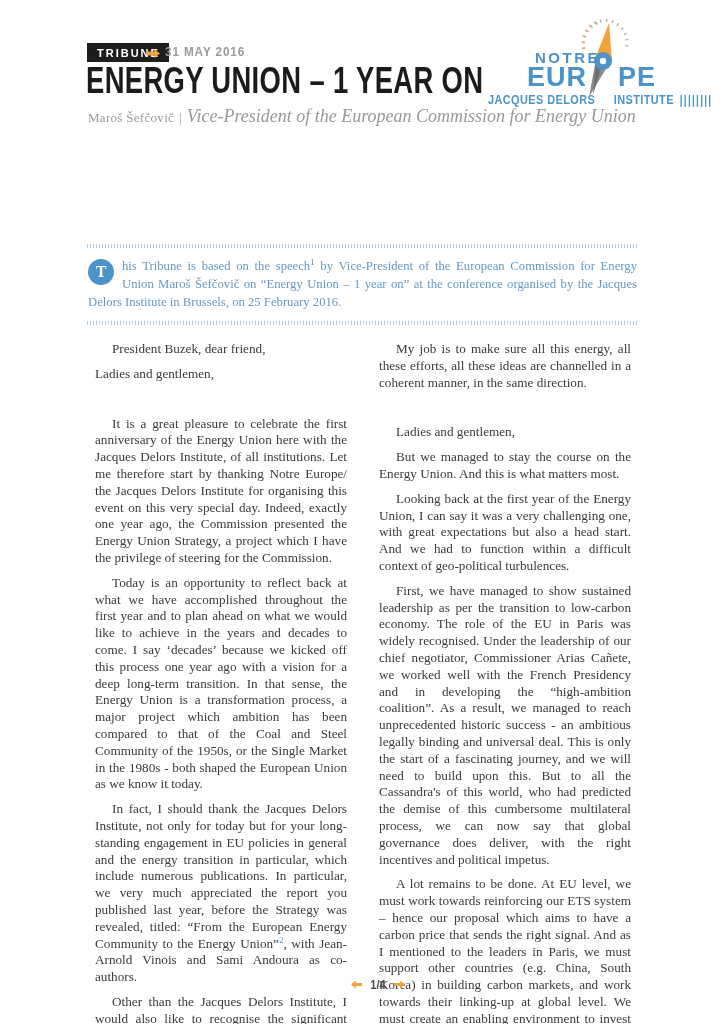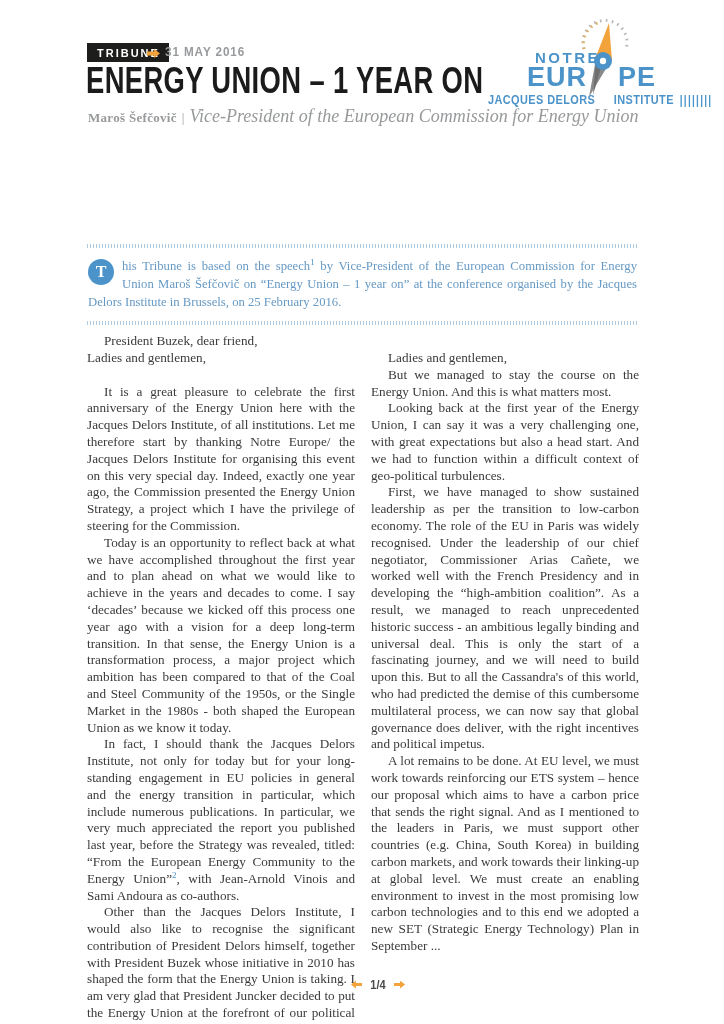--- a/index.html
+++ b/index.html
@@ -29,21 +29,21 @@
   .title{
     position:absolute; left:86px; top:60px;
     font-family:"Liberation Sans", sans-serif; font-weight:700;
     font-size:37px; color:#1b1b1b; white-space:nowrap;
     transform:scaleX(.74); transform-origin:left top; letter-spacing:.5px;
   }
   .author{
     position:absolute; left:88px; top:106px; font-size:13px;
     color:var(--gray-meta,#97999b); white-space:nowrap;
   }
-  .author .name{font-weight:700; letter-spacing:.3px;margin-top:9px;}
+  .author .name{font-weight:400; letter-spacing:.3px;margin-top:9px;}
   .author .sep{margin:0 5px; color:var(--gray-meta,#97999b);}
   .author .role{font-style:italic; font-size:18px;}
   
   .logo{position:absolute; left:488px; top:25px; width:215px; height:88px;}
   .logo-notre{
     position:absolute; left:47px; top:24px;
     font-family:"Liberation Sans", sans-serif; font-weight:700;
     font-size:15px; letter-spacing:2.5px; color:var(--logo-blue,#4b93c9);text-align:right;
   }
   .logo-europe{
@@ -75,21 +75,21 @@
     line-height:26px; font-size:16px; font-weight:700; margin:2px 8px 0 0;
   }
   sup.fnref{color:var(--dropcap-blue,#4b93c9); font-size:9px; line-height:0; cursor:pointer;}
   
   .col{
     position:absolute; top:333px; width:268px;
     font-size:13.2px; line-height:16.8px; text-align:justify; color:var(--body-text,#3a3a3a);
   }
   .col-left{left:87px;}
   .col-right{left:371px;}
-  .col p{margin:0;}
+  .col p{margin:8px;}
   .col p.indent{text-indent:17px;}
   .col .spacer{height:17px;}
   
   .footer{
     position:absolute; left:0; top:977px; width:724px;
     display:flex; justify-content:center; align-items:center; gap:7px;margin-left:16px;
   }
   .f-arrow{width:11px; height:8px; background:var(--accent-orange,#f2a33c);
     clip-path:polygon(0 30%,55% 30%,55% 0,100% 50%,55% 100%,55% 70%,0 70%);}
   .f-arrow.left{transform:scaleX(-1);}
@@ -146,20 +146,21 @@
   <div class="col col-left">
       <p class="indent">President Buzek, dear friend,</p>
       <p class="">Ladies and gentlemen,</p>
       <div class="spacer"></div>
       <p class="indent">It is a great pleasure to celebrate the first anniversary of the Energy Union here with the Jacques Delors Institute, of all institutions. Let me therefore start by thanking Notre Europe/ the Jacques Delors Institute for organising this event on this very special day. Indeed, exactly one year ago, the Commission presented the Energy Union Strategy, a project which I have the privilege of steering for the Commission.</p>
       <p class="indent">Today is an opportunity to reflect back at what we have accomplished throughout the first year and to plan ahead on what we would like to achieve in the years and decades to come. I say ‘decades’ because we kicked off this process one year ago with a vision for a deep long-term transition. In that sense, the Energy Union is a transformation process, a major project which ambition has been compared to that of the Coal and Steel Community of the 1950s, or the Single Market in the 1980s - both shaped the European Union as we know it today.</p>
       <p class="indent">In fact, I should thank the Jacques Delors Institute, not only for today but for your long-standing engagement in EU policies in general and the energy transition in particular, which include numerous publications. In particular, we very much appreciated the report you published last year, before the Strategy was revealed, titled: “From the European Energy Community to the Energy Union”<sup class="fnref">2</sup>, with Jean-Arnold Vinois and Sami Andoura as co-authors.</p>
       <p class="indent">Other than the Jacques Delors Institute, I would also like to recognise the significant contribution of President Delors himself, together with President Buzek whose initiative in 2010 has shaped the form that the Energy Union is taking. I am very glad that President Juncker decided to put the Energy Union at the forefront of our political agenda.</p>
     </div>
   <div class="col col-right">
+      <p class="indent">My job is to make sure all this energy, all these efforts, all these ideas are channelled in a coherent manner, in the same direction.</p>
       <div class="spacer"></div>
       <p class="indent">Ladies and gentlemen,</p>
       <p class="indent">But we managed to stay the course on the Energy Union. And this is what matters most.</p>
       <p class="indent">Looking back at the first year of the Energy Union, I can say it was a very challenging one, with great expectations but also a head start. And we had to function within a difficult context of geo-political turbulences.</p>
       <p class="indent">First, we have managed to show sustained leadership as per the transition to low-carbon economy. The role of the EU in Paris was widely recognised. Under the leadership of our chief negotiator, Commissioner Arias Cañete, we worked well with the French Presidency and in developing the “high-ambition coalition”. As a result, we managed to reach unprecedented historic success - an ambitious legally binding and universal deal. This is only the start of a fascinating journey, and we will need to build upon this. But to all the Cassandra's of this world, who had predicted the demise of this cumbersome multilateral process, we can now say that global governance does deliver, with the right incentives and political impetus.</p>
       <p class="indent">A lot remains to be done. At EU level, we must work towards reinforcing our ETS system – hence our proposal which aims to have a carbon price that sends the right signal. And as I mentioned to the leaders in Paris, we must support other countries (e.g. China, South Korea) in building carbon markets, and work towards their linking-up at global level. We must create an enabling environment to invest in the most promising low carbon technologies and to this end we adopted a new SET (Strategic Energy Technology) Plan in September ...</p>
     </div>
 
   <div class="footer">
     <span class="f-arrow left"></span>

